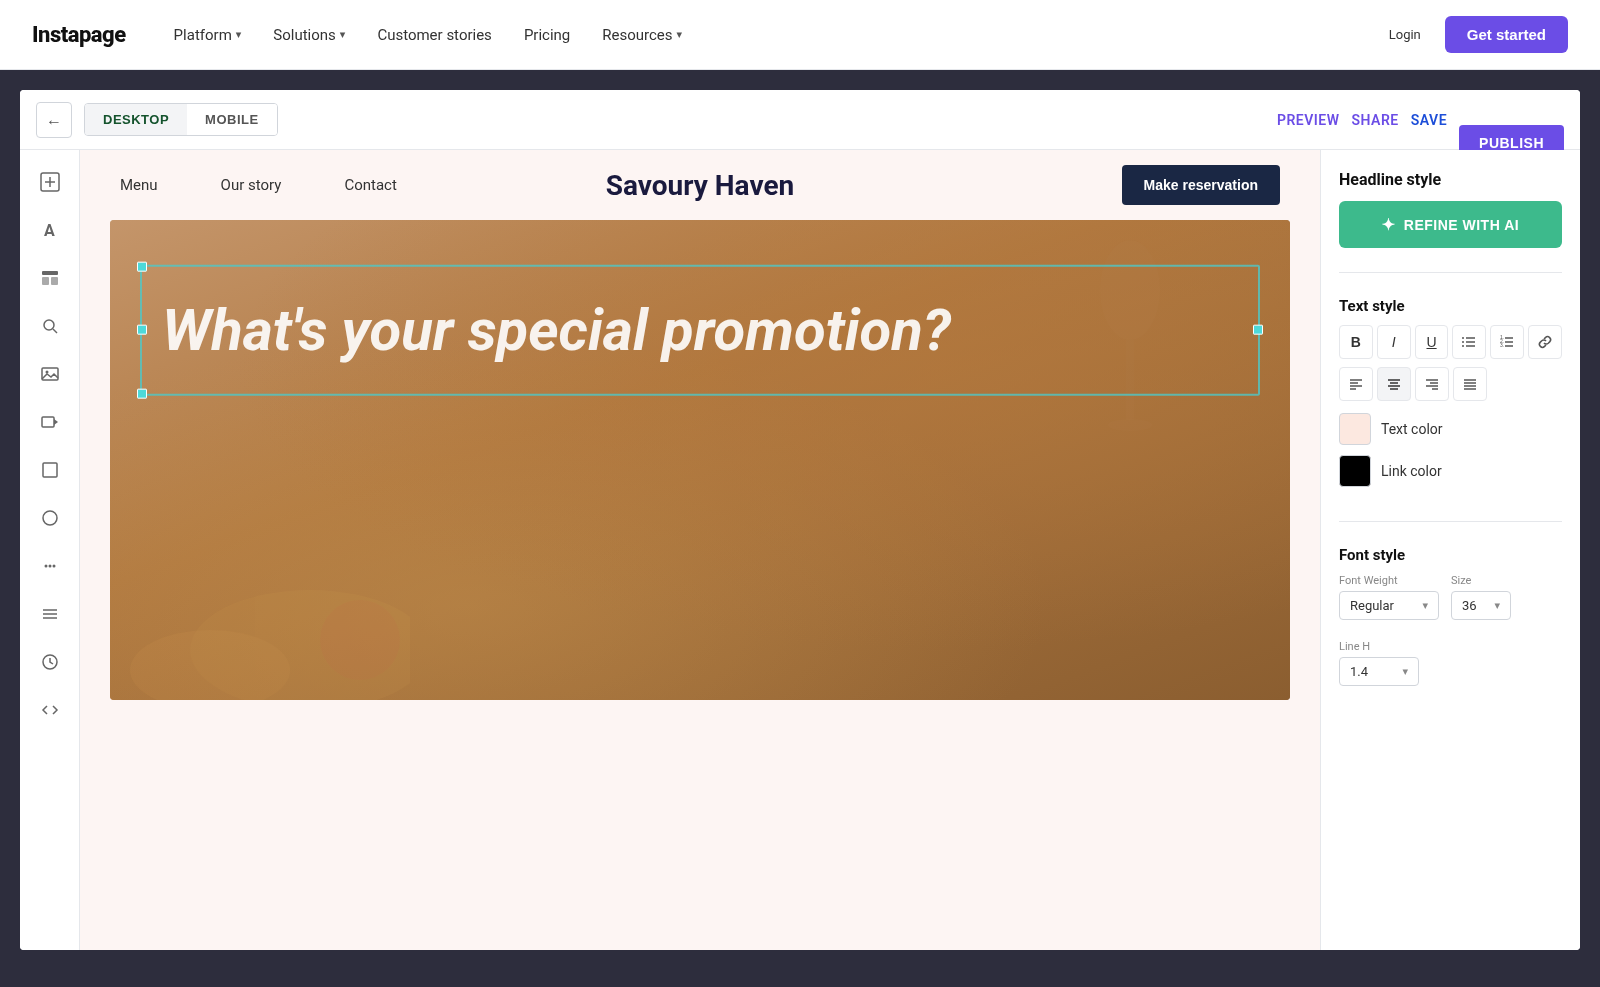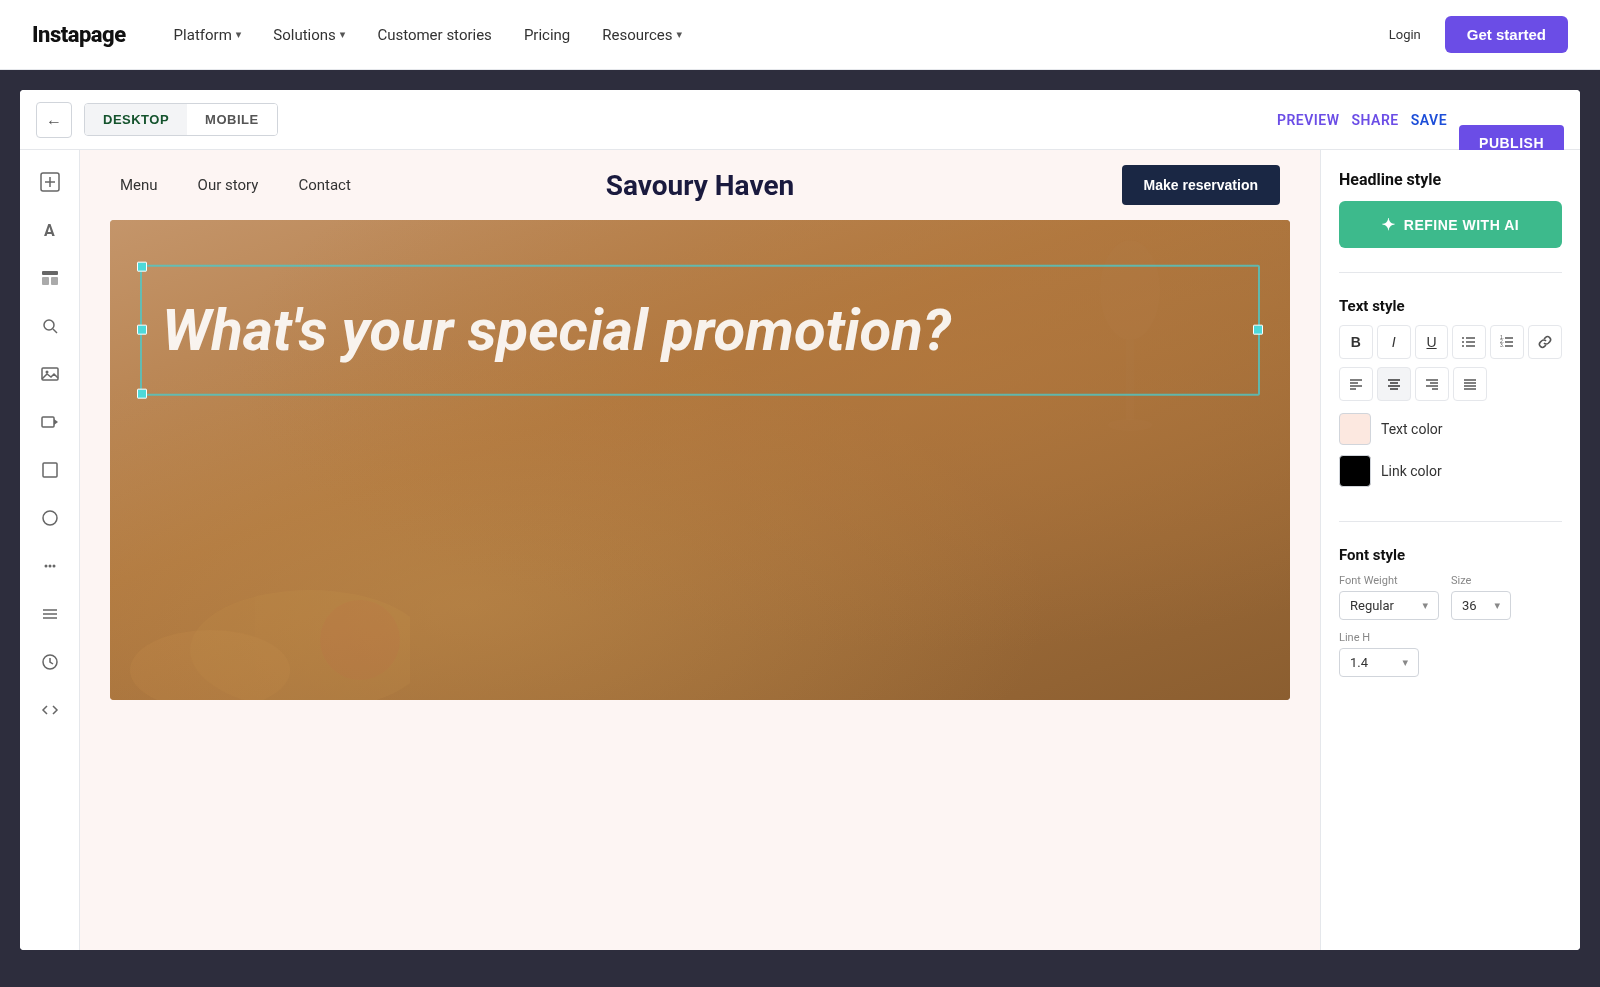--- a/index.html
+++ b/index.html
@@ -196,21 +196,21 @@
     
     .restaurant-nav {
       background: #fdf5f3;
       height: 70px;
       display: flex;
       align-items: center;
       padding: 0 40px;
     }
     .restaurant-nav-links {
       display: flex;
-      gap: 40px;
+      gap: 63px;
       flex: 1;
     }
     .restaurant-nav-link {
       font-size: 15px;
       color: #333;
       cursor: pointer;
     }
     .restaurant-brand {
       font-size: 28px;
       font-weight: 700;
@@ -375,21 +375,21 @@
     .font-style-title {
       font-size: 15px;
       font-weight: 700;
       color: #111;
       margin-bottom: 10px;
     }
     .font-row {
       display: flex;
       gap: 12px;
       align-items: flex-end;
-      margin-bottom: 11px;
+      margin-bottom: 20px;
     }
     .font-field {
       display: flex;
       flex-direction: column;
       gap: 4px;
     }
     .font-field-label {
       font-size: 11px;
       color: #888;
     }

